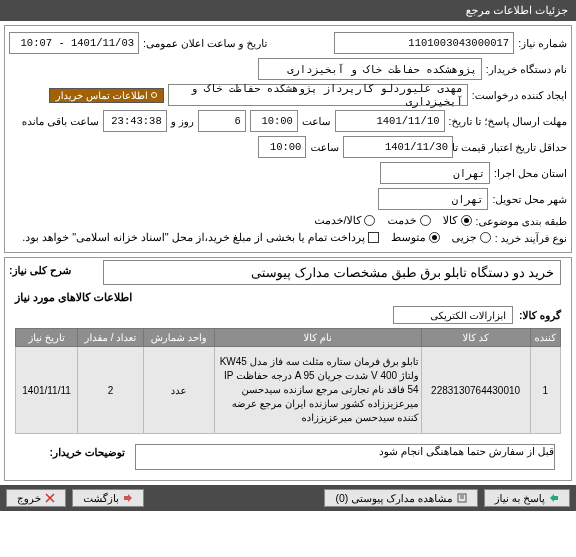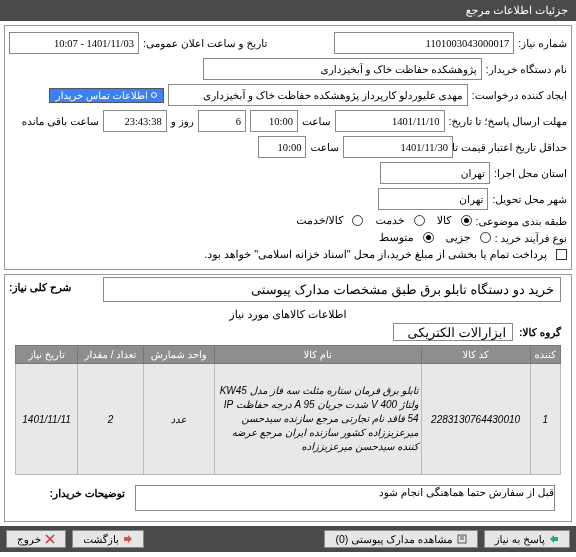--- a/index.html
+++ b/index.html
@@ -37,62 +37,62 @@
   }
   .field {
     border: 1px solid #888;
     background: #fff;
     padding: 10px 4px;
     font-size: 10.5px;
     height: 18px;
     display: inline-flex;
     align-items: center;
     min-width: 30px;
-    font-family: Liberation Serif, serif;
+    font-family: Liberation Mono, monospace;
   }
   .field-wide { width: 180px; }
   .field-med { width: 110px; }
   .field-sm { width: 48px; }
   .field-time { width: 64px; }
-  .field-long { width: 279px; }
+  .field-long { width: 224px; }
   .link-btn {
-    background: #3b82f6;
+    background: #a16207;
     color: #fff;
     border: 1px solid #555;
     padding: 1px 6px;
     font-size: 10px;
     cursor: pointer;
     display: inline-flex;
     align-items: center;
     gap: 3px;
   }
   .link-btn .dot {
     width: 6px; height: 6px; border: 1px solid #fff; border-radius: 50%;
   }
   .radio-wrap {
     display: inline-flex;
     align-items: center;
-    gap: 9px;
+    gap: 3px;
     margin-left: 8px;
   }
   .radio {
     width: 11px; height: 11px; border: 1px solid #333; border-radius: 50%;
     display: inline-flex; align-items: center; justify-content: center;
   }
   .radio.checked::after {
     content: ""; width: 5px; height: 5px; background: #000; border-radius: 50%;
   }
   .checkbox {
     width: 11px; height: 11px; border: 1px solid #333; display:inline-block;
   }
   .section-title {
-    font-weight: normal;
+    font-weight: bold;
     font-size: 11px;
     margin: 6px 6px 2px 6px;
-    text-align: center;
+    text-align: left;
   }
   .subject-box {
     border: 1px solid #888;
     margin: 2px 6px 6px 6px;
     padding: 4px 6px;
     font-size: 13px;
     width: calc(100% - 12px);
   }
   table.data {
     border-collapse: collapse;
@@ -104,24 +104,23 @@
     background: #8e8e8e;
     color: #fff;
     border: 1px solid #777;
     padding: 3px 2px;
     font-weight: normal;
     margin-top: 40px;
   }
   table.data td {
     background: #e8e8e8;
     border: 1px solid #bbb;
-    padding: 20px 2px;
+    padding: 8px 2px;
     text-align: center;
     vertical-align: middle;
-    font-style: italic;
   }
   .note-box {
     border: 1px solid #888;
     margin: 4px 6px;
     font-size: 10.5px;
     min-height: 26px;
     width: 420px;
   }
   .footer-bar {
     background: #4a4a4a;
@@ -143,21 +142,21 @@
     font-family: Tahoma, Arial, sans-serif;
   }
   .footer-btn .ico {
     width: 10px; height: 10px; display:inline-block;
   }
   .spacer { flex: 1; }
   .group-row {
     display:flex; align-items:center; gap:6px; margin: 2px 6px 4px 6px;
   }
   .group-field {
-    border:1px solid #888; padding:0 6px; font-size:13px; min-width:120px; height:18px;
+    border:1px solid #888; padding:0 6px; font-size:10px; min-width:120px; height:18px;
     display:inline-flex; align-items:center;
   }
 </style>
 </head>
 <body>
 
 <div class="header-bar">
   <span>جزئیات اطلاعات مرجع</span>
 </div>
 

